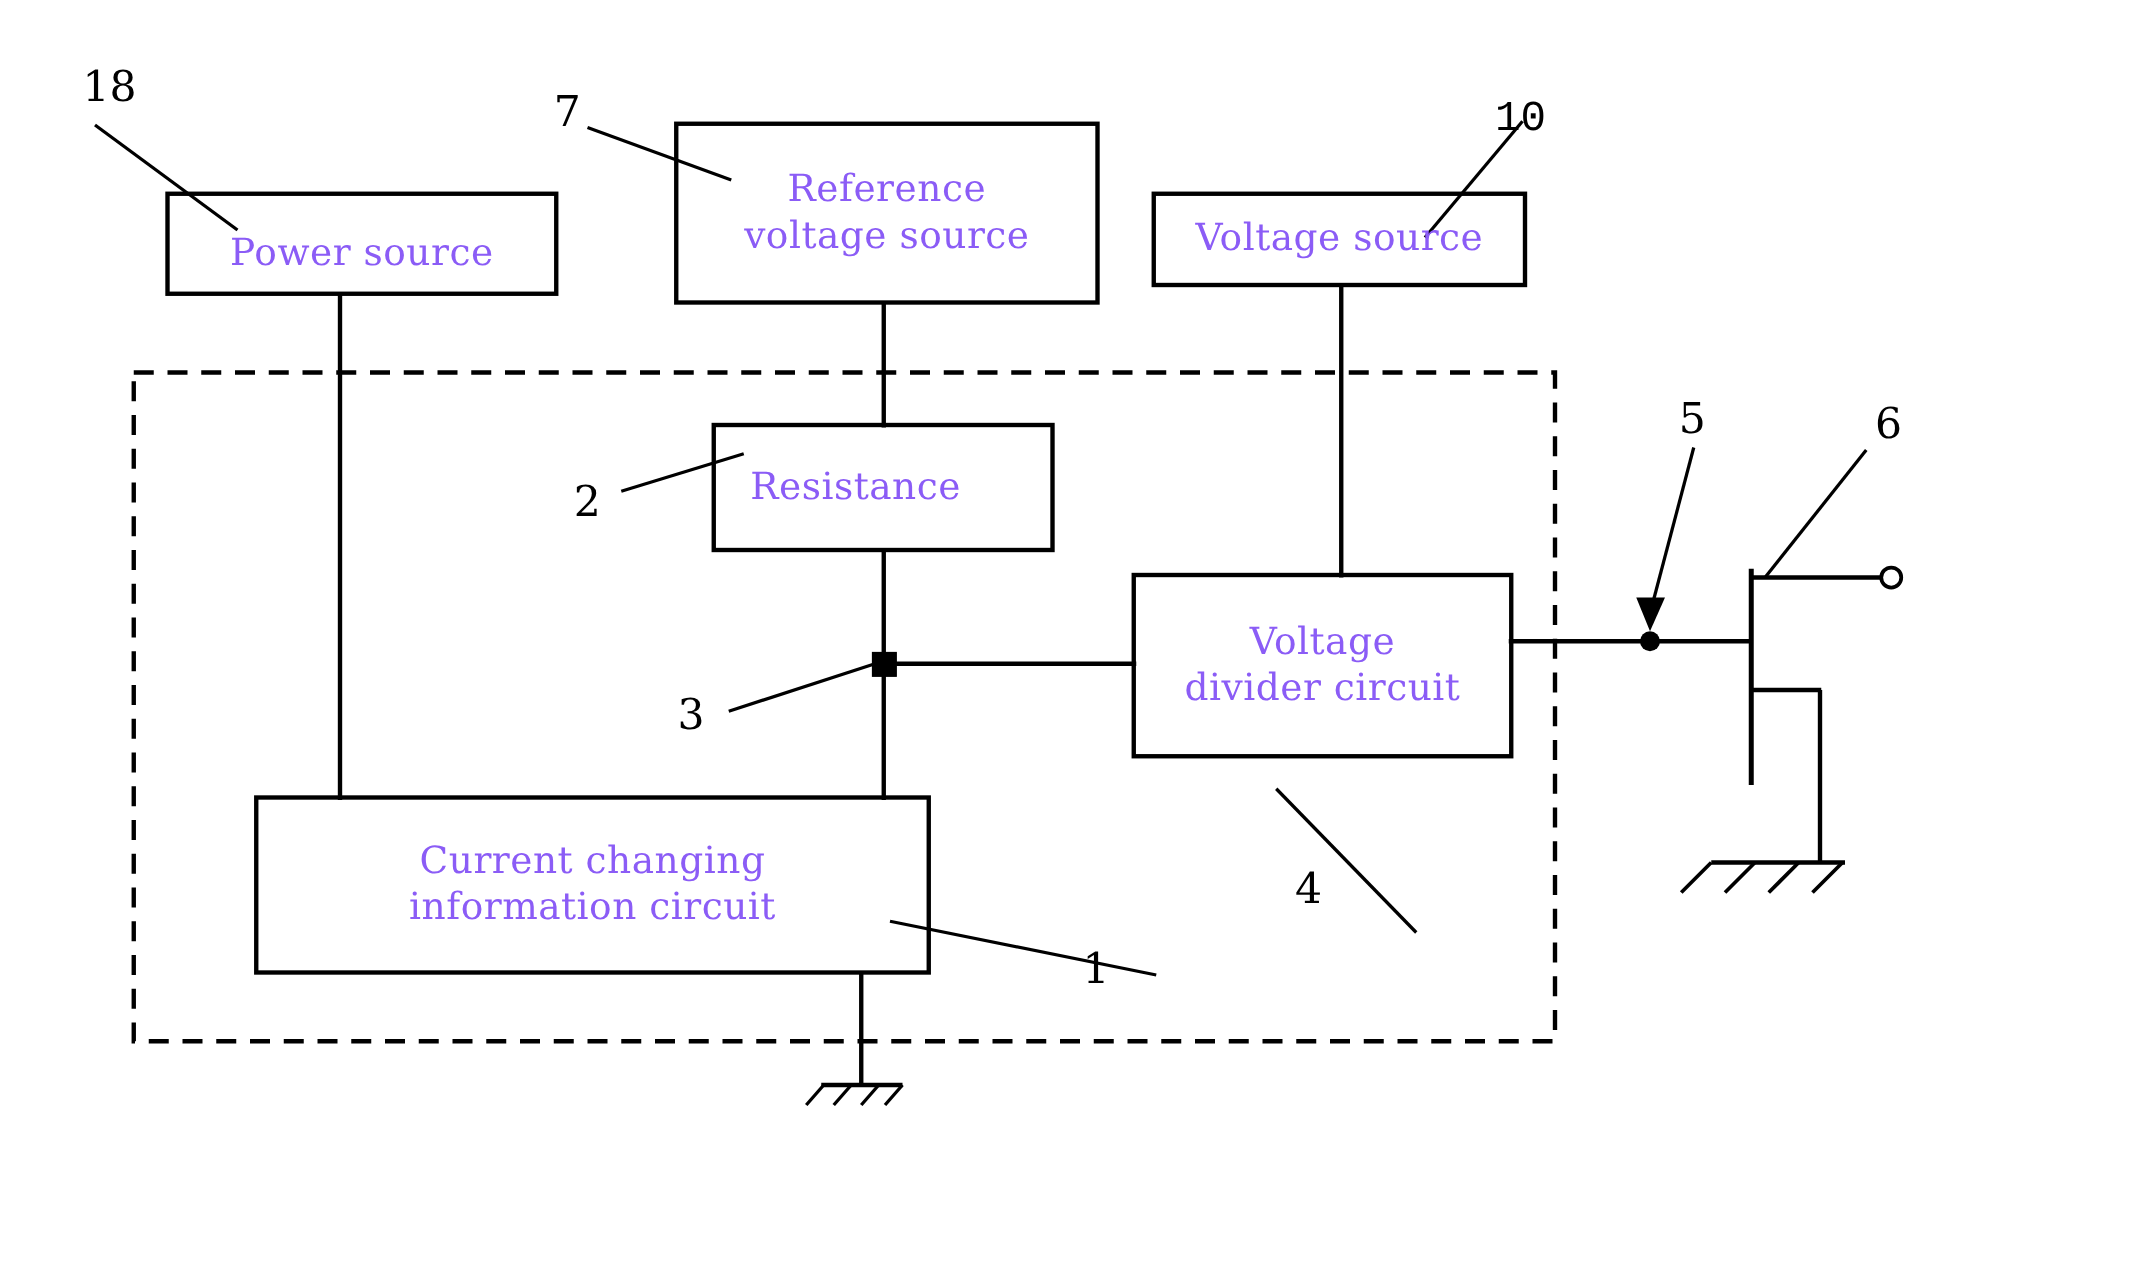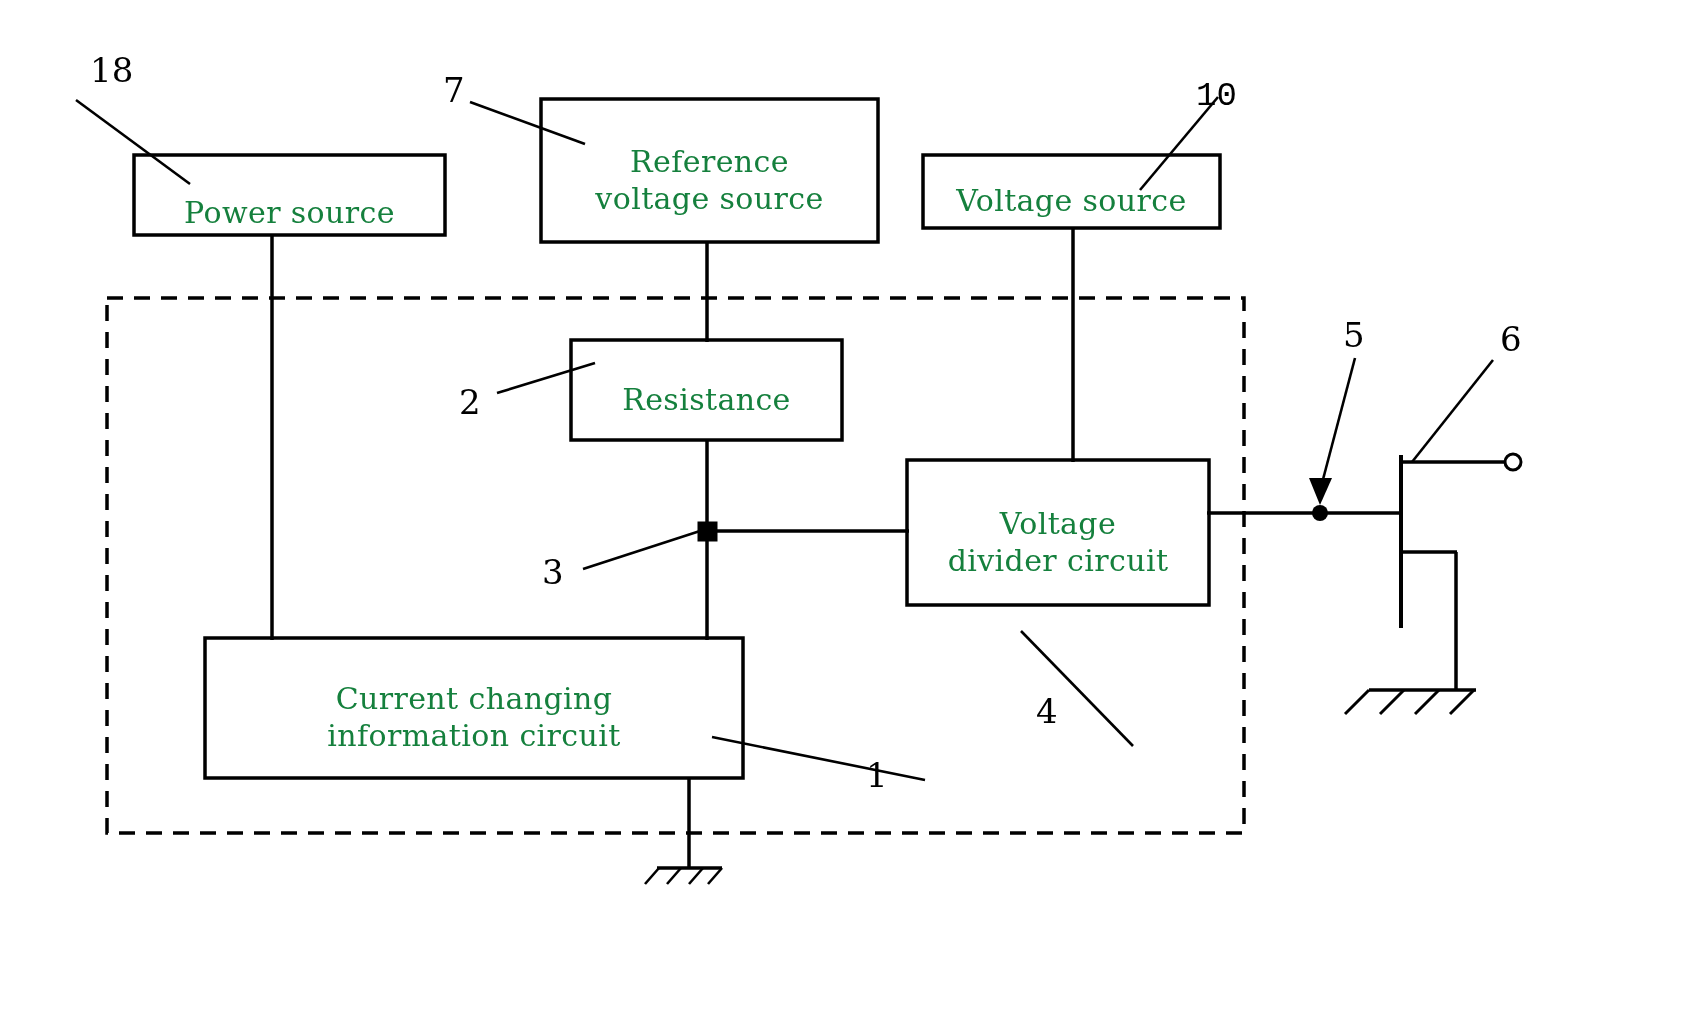--- a/index.html
+++ b/index.html
@@ -21,28 +21,27 @@
     top: 0;
     width: 1703px;
     height: 1021px;
   }
   .blk-label {
     position: absolute;
     display: flex;
     align-items: center;
     justify-content: center;
     text-align: center;
-    color: #15803d;
+    color: #8b5cf6;
     font-family: "DejaVu Serif", "Liberation Serif", serif;
     font-size: 30px;
     line-height: 1.22;
     letter-spacing: 0.4px;
     pointer-events: none;
     white-space: pre-line;
-    margin-top: 10px;
   }
   .ref-num {
     position: absolute;
     color: #000000;
     font-family: "DejaVu Serif", "Liberation Serif", serif;
     font-size: 34px;
     line-height: 1;
   }
 </style>
 </head>
@@ -112,29 +111,29 @@
     <line x1="1493" y1="360" x2="1412" y2="462" stroke="#000000" stroke-width="2.6"></line>
   </svg>
 
   <div class="blk-label" style="left:134px; top:155px; width:311px; height:96px;">Power source</div>
 
   <div class="blk-label" style="left:541px; top:99px; width:337px; height:143px;">Reference
 voltage source</div>
 
   <div class="blk-label" style="left:923px; top:155px; width:297px; height:73px;">Voltage source</div>
 
-  <div class="blk-label" style="left:571px; top:340px; width:271px; height:100px;">Resistance</div>
+  <div class="blk-label" style="left:549px; top:340px; width:271px; height:100px;">Resistance</div>
 
   <div class="blk-label" style="left:205px; top:638px; width:538px; height:140px;">Current changing
 information circuit</div>
 
   <div class="blk-label" style="left:907px; top:460px; width:302px; height:145px;">Voltage
 divider circuit</div>
 
-  <div class="ref-num" style="left:66px; top:53px;margin-left:24px;">18</div>
+  <div class="ref-num" style="left:66px; top:53px;">18</div>
   <div class="ref-num" style="left:443px; top:73px;">7</div>
   <div class="ref-num" style="left:1196px; top:79px;font-family:Liberation Mono, monospace;">10</div>
   <div class="ref-num" style="left:459px; top:385px;">2</div>
   <div class="ref-num" style="left:542px; top:555px;">3</div>
   <div class="ref-num" style="left:1036px; top:694px;">4</div>
   <div class="ref-num" style="left:866px; top:758px;">1</div>
   <div class="ref-num" style="left:1343px; top:318px;">5</div>
   <div class="ref-num" style="left:1500px; top:322px;">6</div>
 
 </div>

